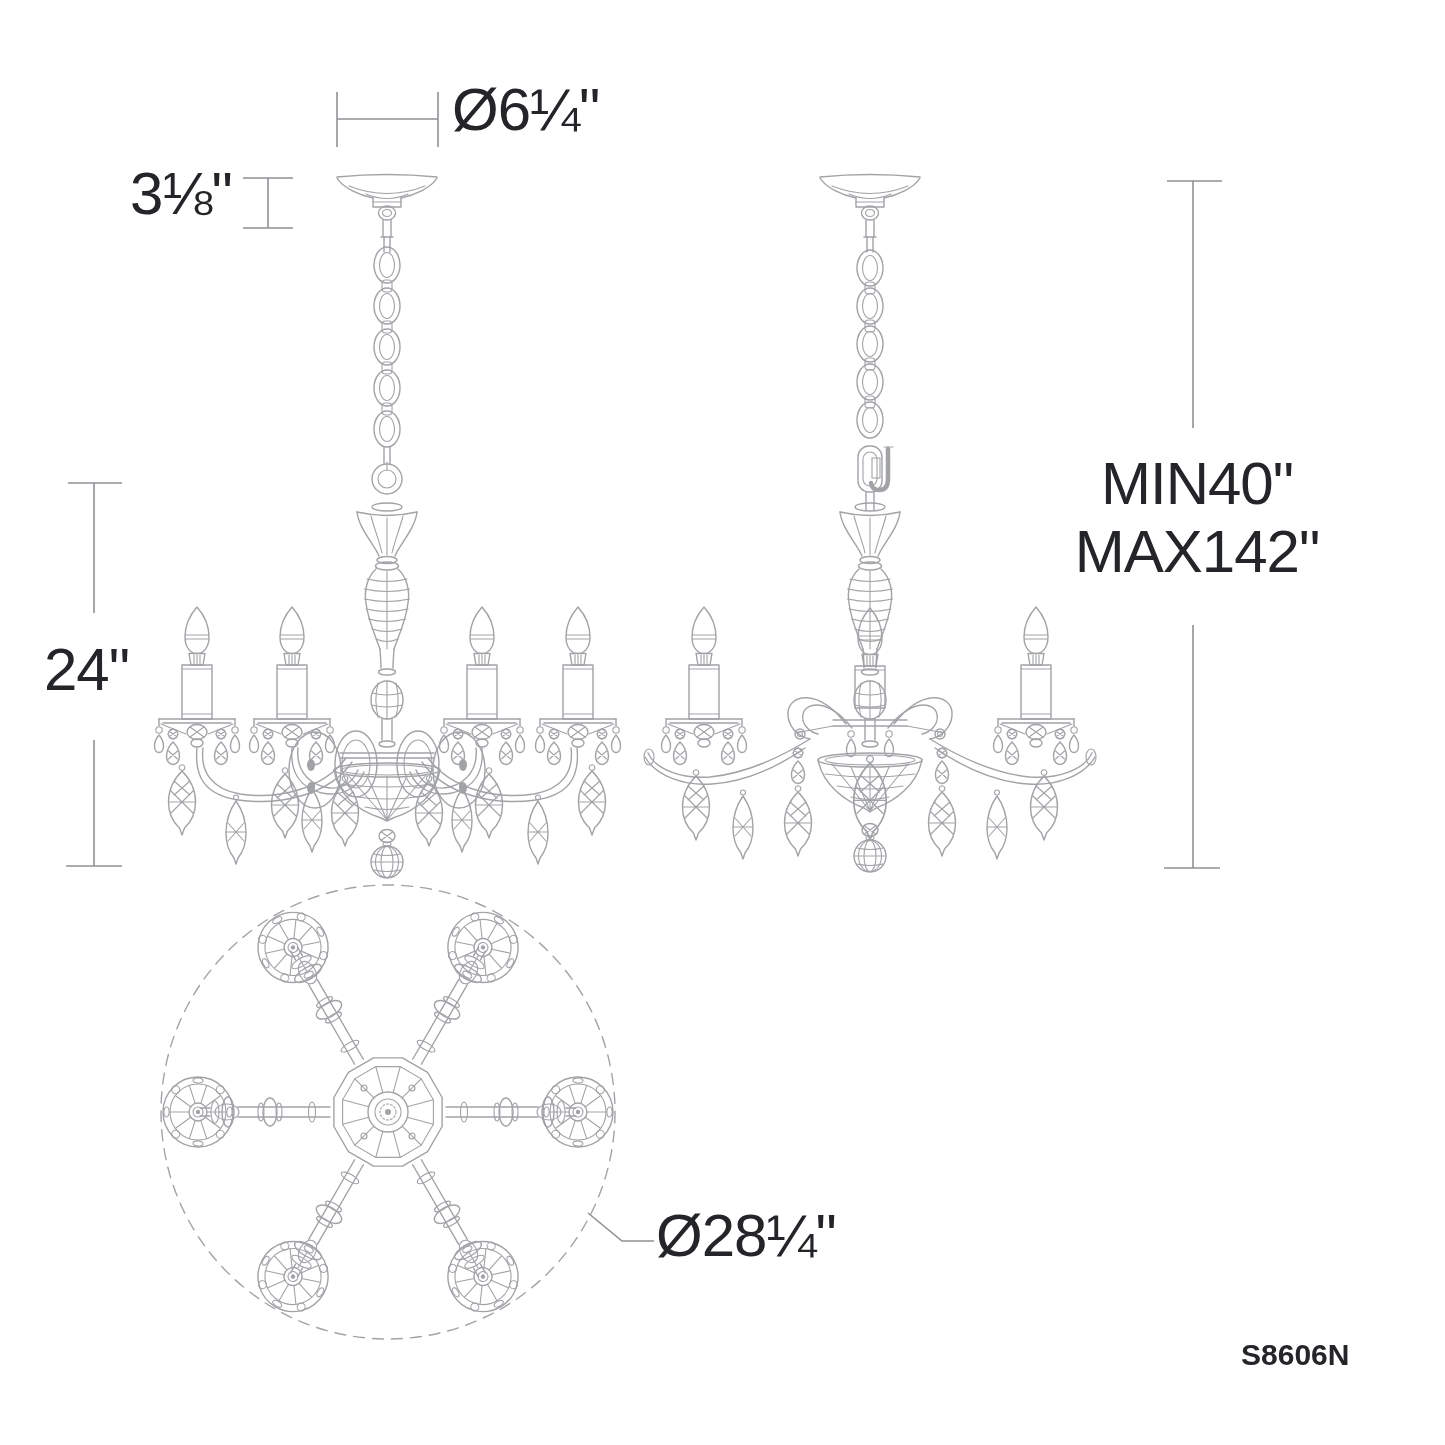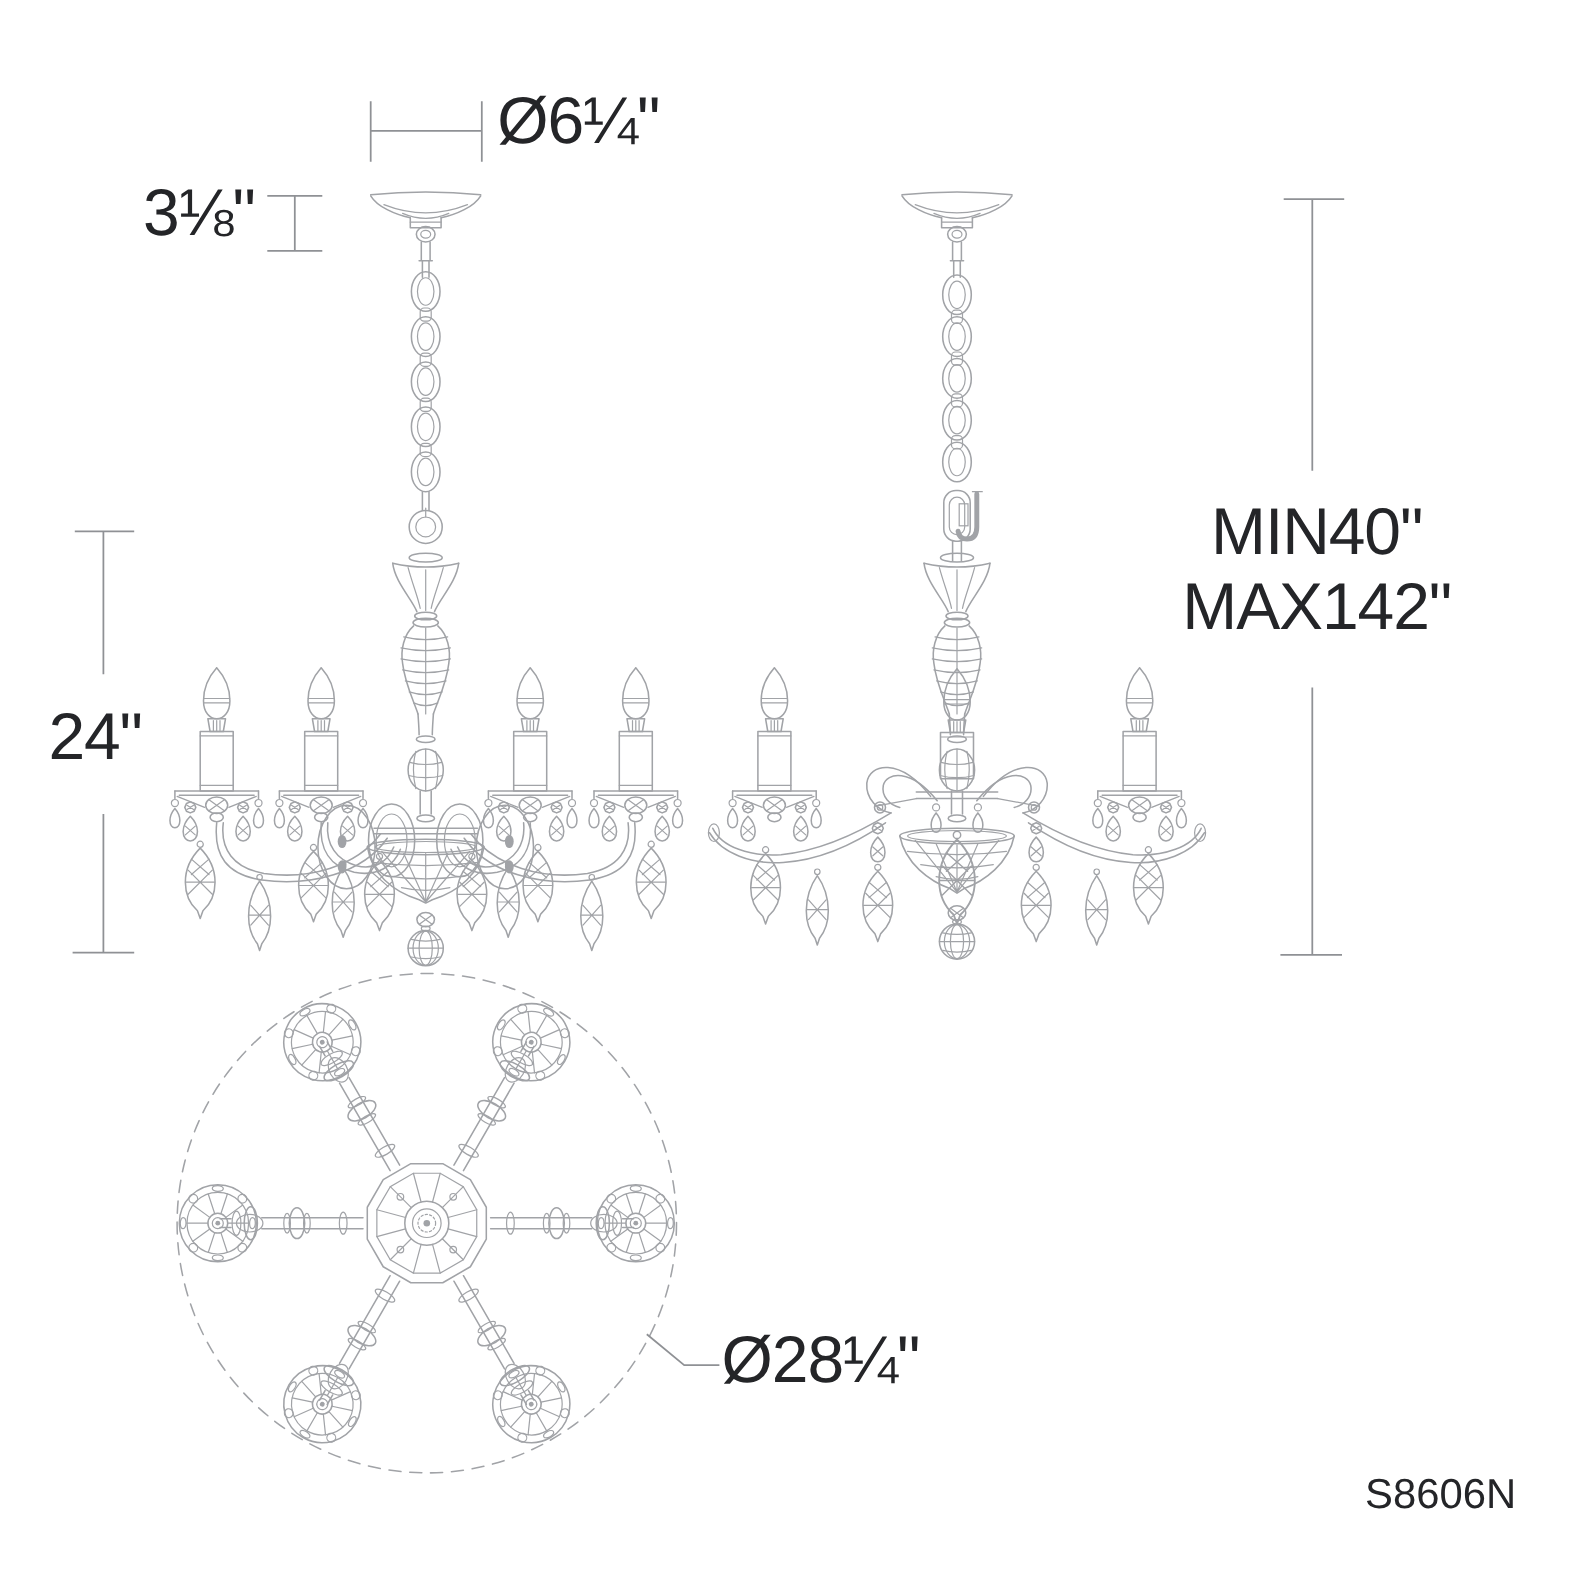--- a/index.html
+++ b/index.html
@@ -5,21 +5,21 @@
   html,body{margin:0;padding:0;background:#ffffff;}
   #stage{
     position:relative;width:1445px;height:1445px;background:#ffffff;overflow:hidden;
     font-family:"Liberation Sans", sans-serif;
   }
   .dimlabel{
     position:absolute;color:#242528;font-size:60px;line-height:1;
     letter-spacing:-1px;white-space:nowrap;
   }
   #hang-label{text-align:center;width:330px;line-height:68px;}
-  #model-label{font-size:38px;letter-spacing:0;}
+  #model-label{font-size:30px;letter-spacing:0;font-weight:bold;}
   svg.layer{position:absolute;}
   .draw{stroke:#a1a3a7;fill:none;stroke-width:1.4;stroke-linecap:round;stroke-linejoin:round;}
   .fine{stroke:#a1a3a7;fill:none;stroke-width:1.1;stroke-linecap:round;}
   .dims{stroke:#8f9195;fill:none;stroke-width:1.6;}
   .dot{fill:#a1a3a7;stroke:none;}
   .thick{stroke:#a1a3a7;fill:none;stroke-width:4.5;stroke-linecap:round;}
 </style>
 </head>
 <body>
 

